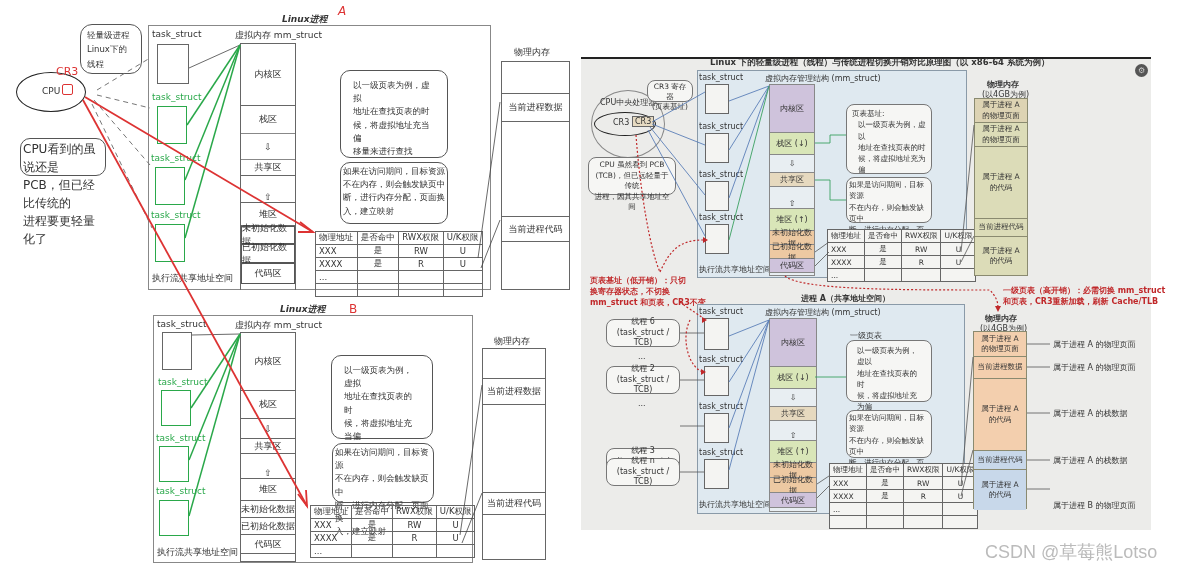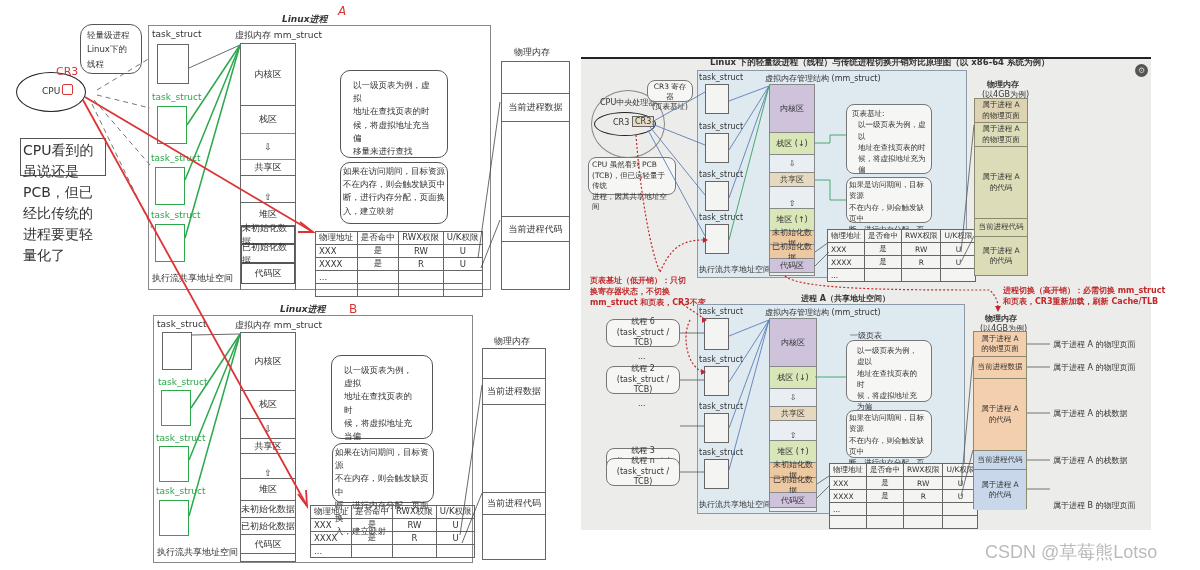--- a/index.html
+++ b/index.html
@@ -30,21 +30,21 @@
   <div class="abs round" style="left:80px;top:24px;width:62px;height:50px;font-size:8.5px;line-height:1.7;padding:3px 6px;border-radius:12px;">
     <div>轻量级进程</div>
     <div>Linux下的线程</div>
   </div>
 
   <div class="abs" style="left:16px;top:72px;width:70px;height:40px;border:1.5px solid #222;border-radius:50%;"></div>
   <div class="abs t" style="left:42px;top:86px;">CPU</div>
   <div class="abs" style="left:62px;top:84px;width:11px;height:11px;border:1.5px solid #d33;border-radius:2px;"></div>
   <div class="abs t" style="left:56px;top:65px;color:#d33;font-size:11px;">CR3</div>
 
-  <div class="abs round" style="left:20px;top:138px;width:86px;height:38px;font-size:14px;line-height:1.5;padding:1px 2px;border-radius:0;">
+  <div class="abs round" style="left:20px;top:138px;width:86px;height:38px;font-size:12px;line-height:1.5;padding:1px 2px;border-radius:10px;">
     <div>CPU看到的虽说还是</div>
     <div>PCB，但已经比传统的</div>
     <div>进程要更轻量化了</div>
   </div>
 
   <div>
     <div class="abs" style="left:338px;top:4px;color:#d33;font-size:12px;font-style:italic;">A</div>
     <div class="abs t" style="left:282px;top:13px;font-weight:bold;font-style:italic;">Linux进程</div>
     <div class="abs box" style="left:148px;top:25px;width:343px;height:265px;border-color:#888;"></div>
     <div class="abs t" style="left:152px;top:29px;">task_struct</div>
@@ -245,21 +245,21 @@
 
 <div class="abs" style="left:591px;top:90px;width:74px;height:68px;border:1px solid #888;border-radius:50%;"></div>
 <div class="abs rt" style="left:600px;top:97px;">CPU中央处理器</div>
 <div class="abs" style="left:594px;top:112px;width:62px;height:24px;border:1.5px solid #222;border-radius:50%;"></div>
 <div class="abs rt" style="left:613px;top:118px;">CR3</div>
 <div class="abs rt" style="left:632px;top:116px;border:1px solid #666;background:#e7dbc2;padding:0 2px;">CR3</div>
 <div class="abs rround" style="left:647px;top:80px;width:46px;height:22px;padding:1px 3px;line-height:1.3;text-align:center;">
   <div>CR3 寄存器</div>
   <div>(页表基址)</div>
 </div>
-<div class="abs rround" style="left:588px;top:157px;width:88px;height:38px;padding:2px 3px;line-height:1.4;">
+<div class="abs rround" style="left:588px;top:157px;width:88px;height:38px;padding:2px 3px;line-height:1.4;text-align:center;">
   <div>CPU 虽然看到 PCB</div>
   <div>(TCB)，但已远轻量于传统</div>
   <div>进程，因其共享地址空间</div>
 </div>
 
 <div class="abs" style="left:697px;top:70px;width:270px;height:208px;background:#dfe9f0;border:1px solid #8a9aa8;"></div>
 <div class="abs rt" style="left:699px;top:73px;">task_struct</div>
 <div class="abs box" style="left:705px;top:84px;width:24px;height:30px;background:#f4f4f2;"></div>
 <div class="abs rt" style="left:699px;top:122px;">task_struct</div>
 <div class="abs box" style="left:705px;top:133px;width:24px;height:30px;background:#f4f4f2;"></div>
@@ -339,21 +339,21 @@
   <div class="pm" style="top:138px;height:38px;border-bottom:none;white-space:pre;">属于进程 A
 的代码</div>
 </div>
 
 <div class="abs rt red" style="left:590px;top:275px;line-height:1.4;">
   <div>页表基址（低开销）：只切</div>
   <div>换寄存器状态，不切换</div>
   <div>mm_struct 和页表，CR3不变</div>
 </div>
 <div class="abs rt red" style="left:1003px;top:285px;line-height:1.4;">
-  <div>进程切换（高开销）：必需切换 mm_struct</div>
+  <div>一级页表（高开销）：必需切换 mm_struct</div>
   <div>和页表，CR3重新加载，刷新 Cache/TLB</div>
 </div>
 
 <div class="abs rt" style="left:801px;top:293px;font-weight:bold;">进程 A（共享地址空间）</div>
 <div class="abs" style="left:697px;top:304px;width:268px;height:210px;background:#dfe9f0;border:1px solid #8a9aa8;"></div>
 
 <div class="abs thr" style="left:606px;top:319px;width:74px;height:28px;">
   <div>线程 6</div>
   <div>(task_struct / TCB)</div>
 </div>

